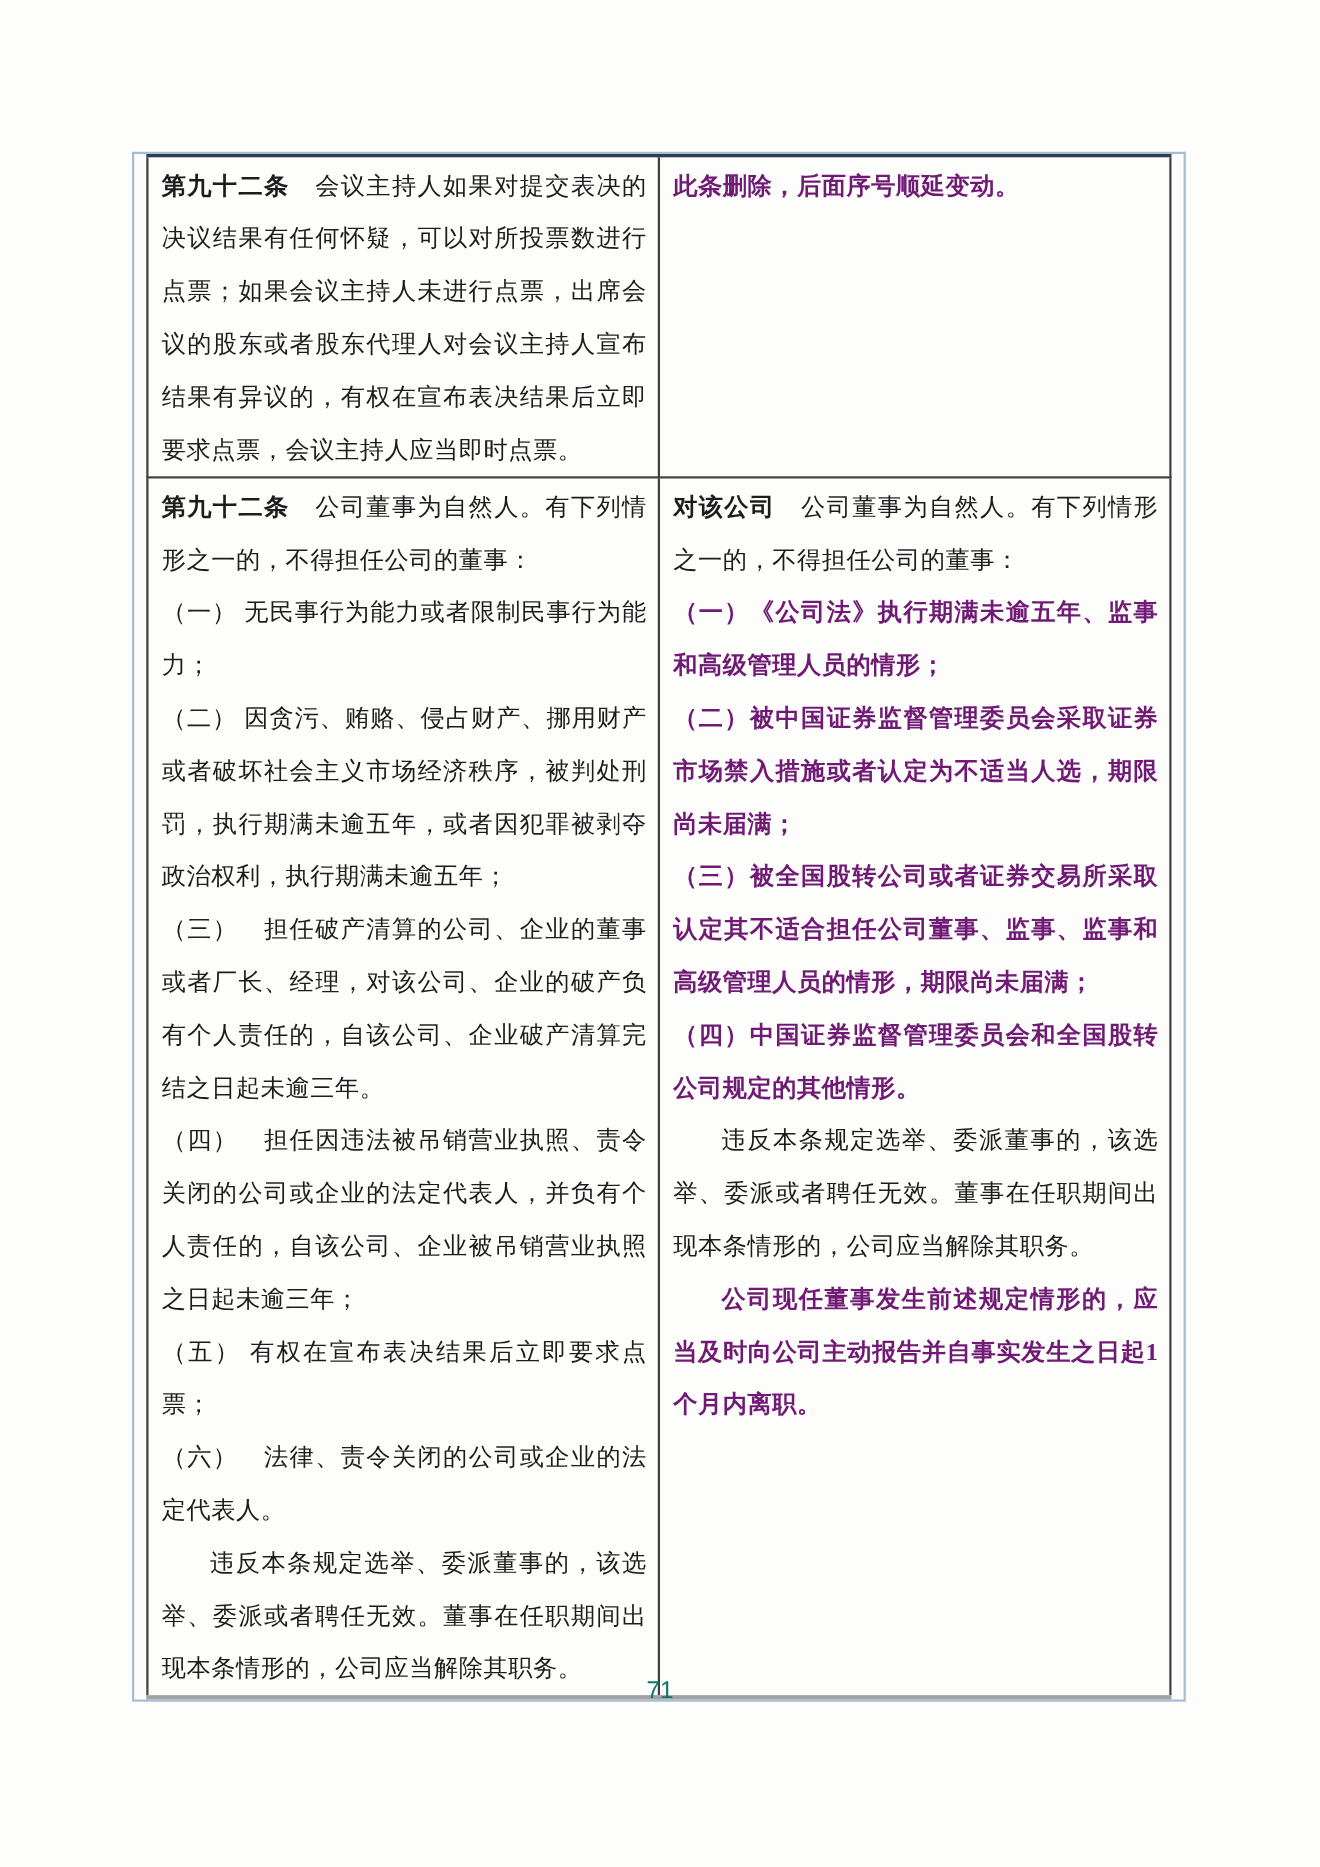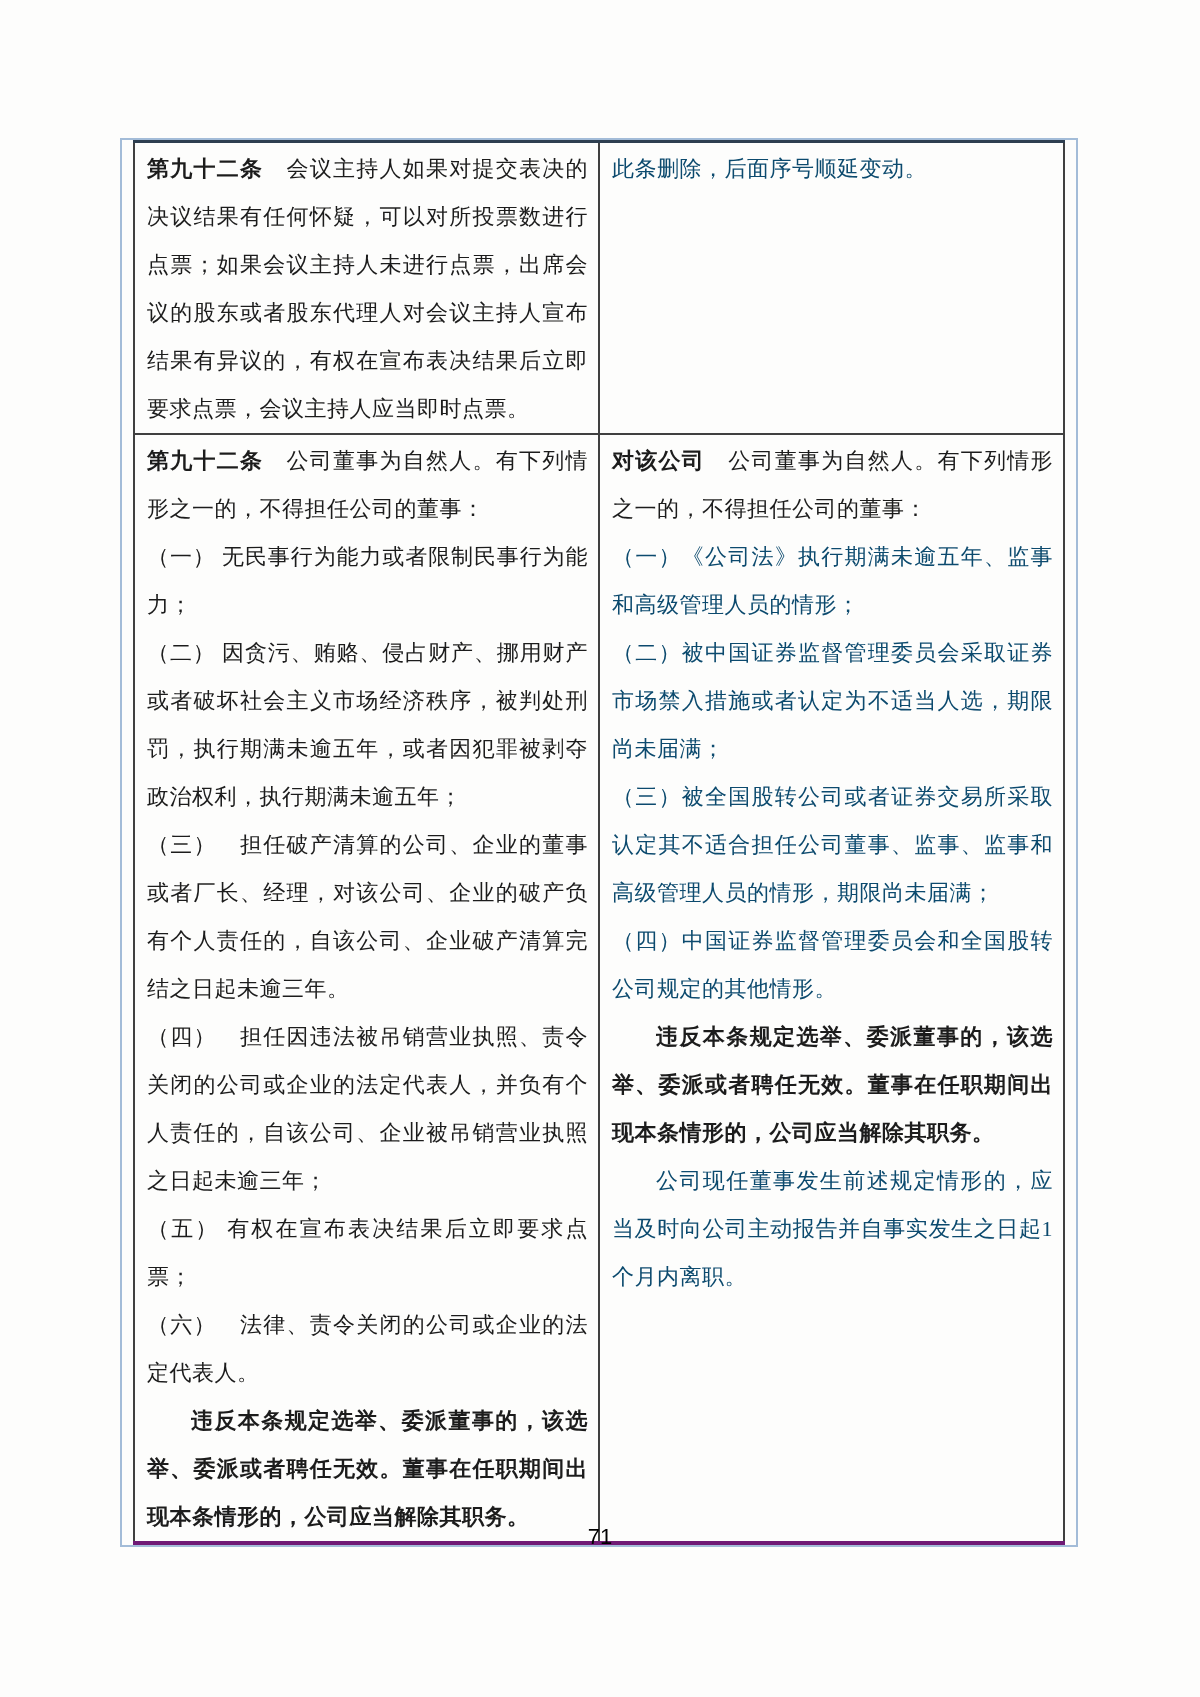--- a/index.html
+++ b/index.html
@@ -19,49 +19,49 @@
     left: 120px;
     top: 138px;
     width: 958px;
     border: 2px solid #a3bcd8;
     padding: 0 11px;
   }
   table.cmp {
     width: 100%;
     border-collapse: collapse;
     border-top: 3px solid #2e3f50;
-    border-bottom: 4px solid #701a75;
+    border-bottom: 4px solid #a3a3a3;
   }
   td.cell {
     width: 50%;
     border: 2px solid #404040;
     vertical-align: top;
     padding: 2px 10px 0 12px;
   }
   tr.row-1 td.cell { height: 285px; }
   tr.row-2 td.cell { height: 982px; }
   .p {
     font-size: 22px;
     line-height: 48px;
     text-align: justify;
     text-justify: inter-character;
     letter-spacing: 0.5px;
   }
   .p .lead { font-weight: bold; }
-  .indent { text-indent: 2em; font-weight: bold; }
-  .bold { font-weight: normal; color: #0c4a6e; }
+  .indent { text-indent: 2em; }
+  .bold { font-weight: bold; color: #701a75; }
   .page-number {
     position: absolute;
     left: 0;
     top: 1524px;
     width: 100%;
     text-align: center;
     font-family: "Liberation Sans", "DejaVu Sans", sans-serif;
     font-size: 22px;
-    color: #000000;
+    color: #0f766e;
   }
 </style>
 </head>
 <body>
 
 <div class="page">
 
   <div class="table-wrap">
     <table class="cmp">
 

